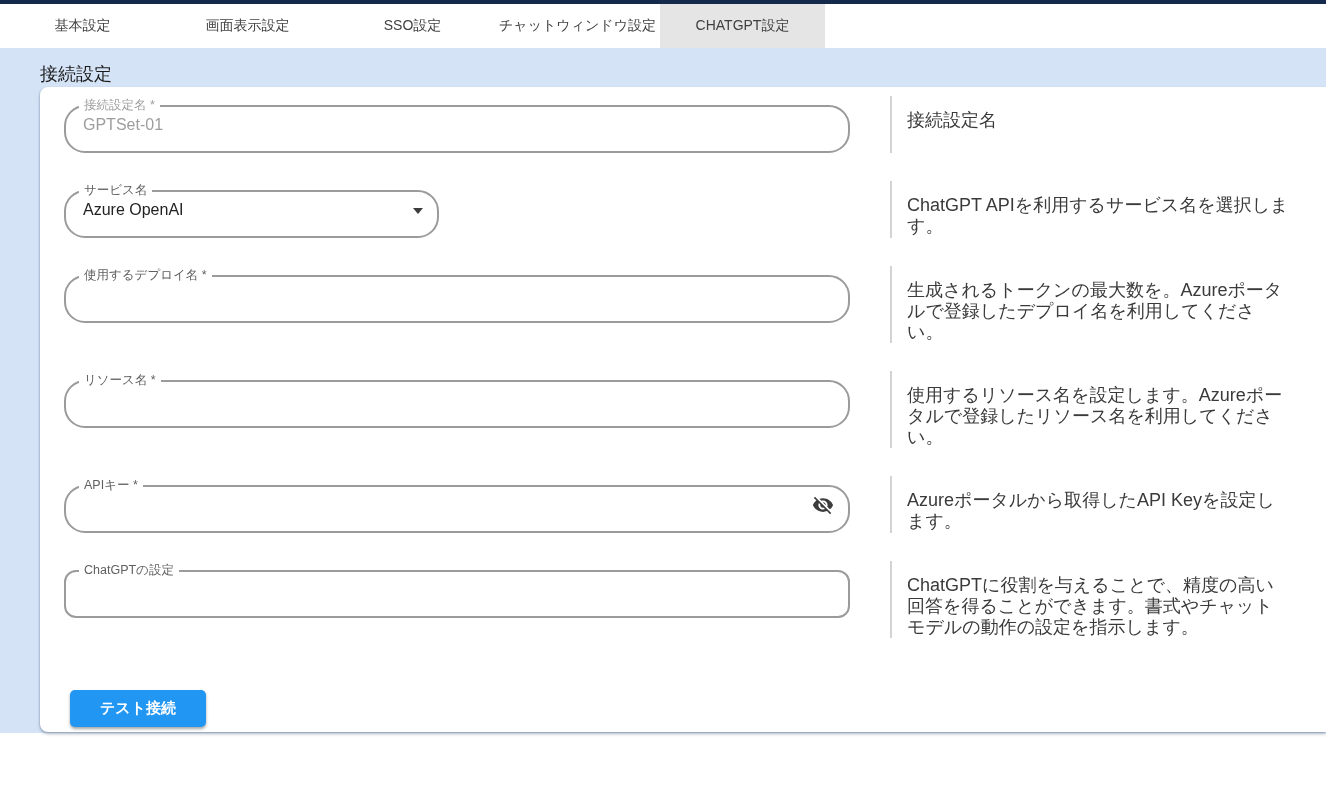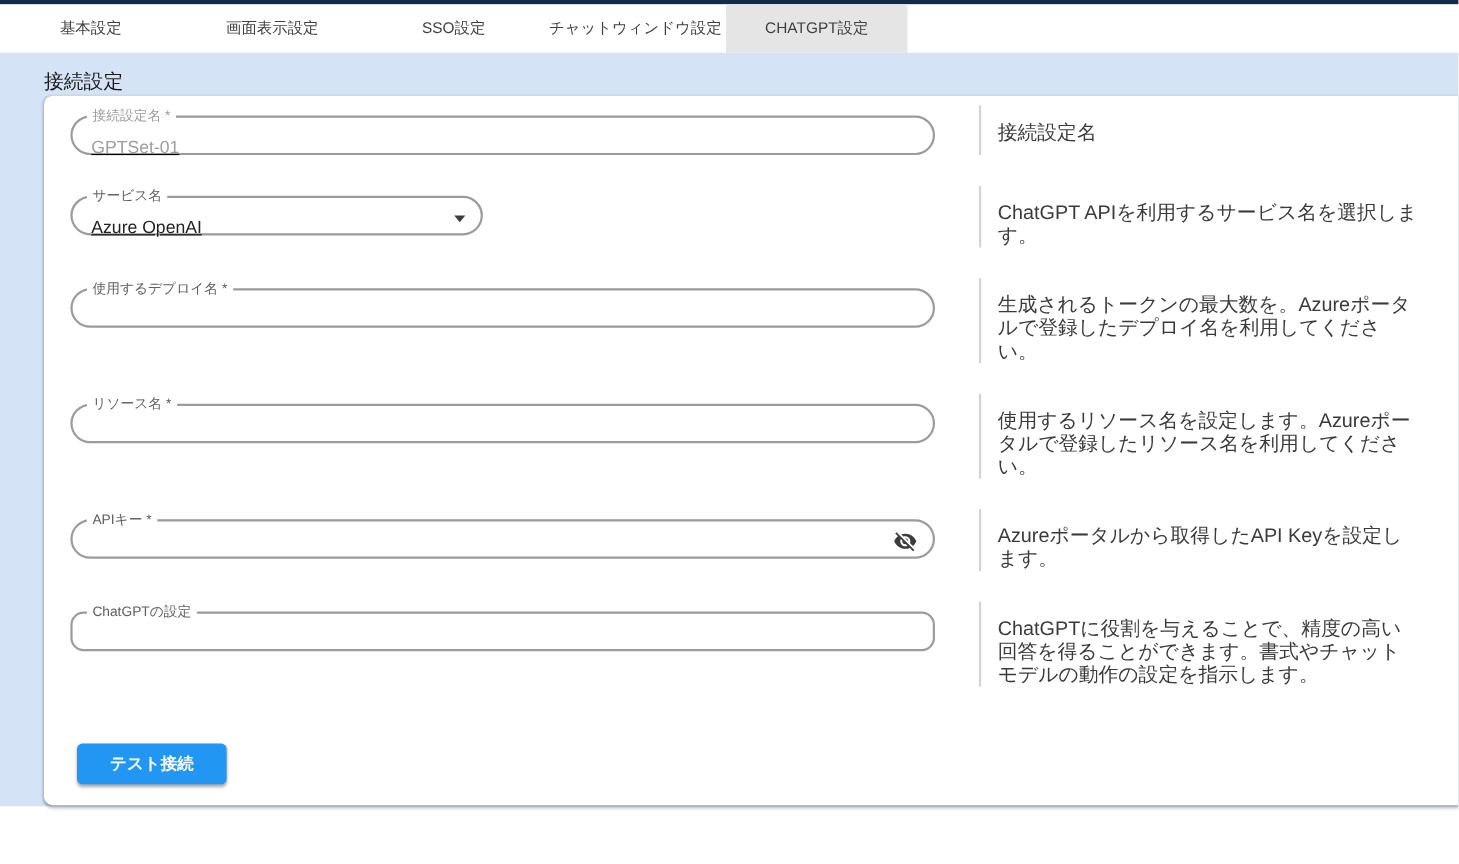--- a/index.html
+++ b/index.html
@@ -18,28 +18,28 @@
   .card { margin-top: 8px; margin-left: 40px; width: calc(100% - 40px); height: 645px;
           background: #ffffff; border-radius: 8px 0 0 8px;
           box-shadow: 0 2px 3px rgba(70, 90, 120, 0.45), -1px 0 1px rgba(70,90,120,0.12);
           padding: 9px 0 0 24px; }
 
   .row { display: flex; align-items: stretch; margin-bottom: 28px; }
   .field-col { width: 826px; flex: none; }
   .desc-col { flex: 1; border-left: 2px solid #d3d3d3; padding: 14px 36px 0 15px;
               font-size: 18px; line-height: 21px; color: #3a3a3a; }
 
-  .field { position: relative; margin-top: 9px; height: 36px; background: #fff;
-           border: 2px solid #9b9b9b; border-radius: 21px; text-decoration: underline; }
+  .field { position: relative; margin-top: 9px; height: 48px; background: #fff;
+           border: 2px solid #9b9b9b; border-radius: 21px; }
   .field.wide { width: 786px; }
   .field.narrow { width: 375px; }
   .field.textarea { border-radius: 12px; }
   .field-label { position: absolute; top: -9px; left: 13px; background: #ffffff; padding: 0 5px;
                  font-size: 12.5px; color: #5f5f5f; white-space: nowrap; line-height: 15px; }
-  .field-value { padding: 10px 17px; line-height: 36px; font-size: 16px; color: #222222;
+  .field-value { padding: 0 17px; line-height: 36px; font-size: 16px; color: #222222;
                  white-space: nowrap; overflow: hidden; }
   .field.disabled .field-label, .field.disabled .field-value { color: #9d9d9d; }
 
   .caret { position: absolute; right: 14px; top: 16px; width: 0; height: 0;
            border-left: 5px solid transparent; border-right: 5px solid transparent;
            border-top: 6px solid #3c3c3c; }
   .eye { position: absolute; right: 14px; top: 7px; width: 22px; height: 22px; cursor: pointer; }
 
   .highlight { display: inline-block; border: 4px solid #df1418; padding: 13px 16px 14px 13px;
                margin: -13px 0 0 -17px; }

